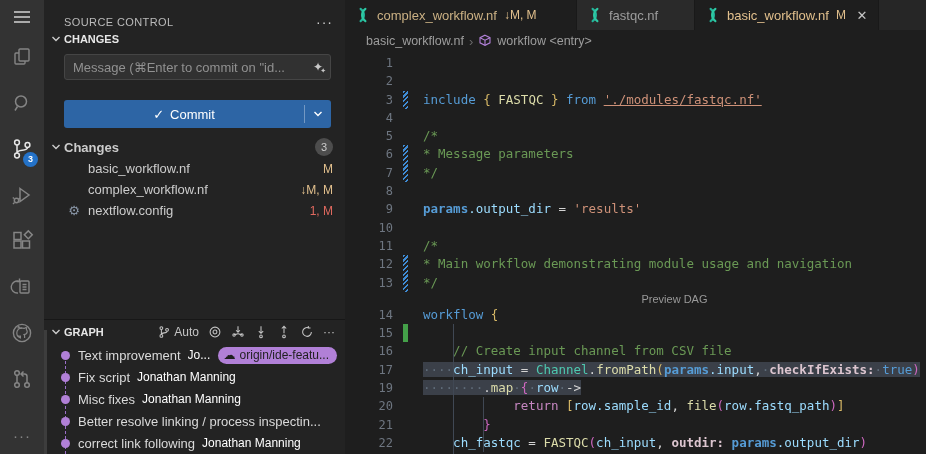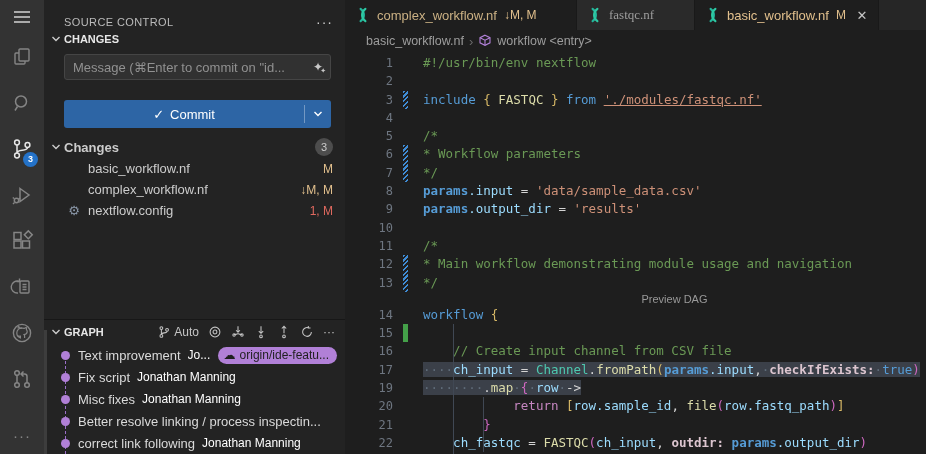--- a/index.html
+++ b/index.html
@@ -354,21 +354,21 @@
   <div class="editor">
     <div class="tabbar" id="tab-bar">
         <div class="tab" style="width: 232px;">
           <span class="ticon"><svg viewBox="0 0 16 16" fill="none" stroke-linecap="round">
               <path d="M5.6 1.8C10 5 10 11 5.6 14.2" stroke="#23b49a" stroke-width="2.2"></path>
               <path d="M10.4 1.8C6 5 6 11 10.4 14.2" stroke="#2ec9a4" stroke-width="2.2"></path>
             </svg></span>
           <span style="color:#cbb184">complex_workflow.nf</span>
           <span class="tdec">↓M, M</span>
         </div>
-        <div class="tab alt" style="width: 118px; font-family: Liberation Serif, serif;">
+        <div class="tab alt" style="width: 118px;">
           <span class="ticon"><svg viewBox="0 0 16 16" fill="none" stroke-linecap="round">
               <path d="M5.6 1.8C10 5 10 11 5.6 14.2" stroke="#23b49a" stroke-width="2.2"></path>
               <path d="M10.4 1.8C6 5 6 11 10.4 14.2" stroke="#2ec9a4" stroke-width="2.2"></path>
             </svg></span>
           <span style="color:#9d9d9d">fastqc.nf</span>
         </div>
         <div class="tab active" style="width: 184px;">
           <span class="ticon"><svg viewBox="0 0 16 16" fill="none" stroke-linecap="round">
               <path d="M5.6 1.8C10 5 10 11 5.6 14.2" stroke="#23b49a" stroke-width="2.2"></path>
               <path d="M10.4 1.8C6 5 6 11 10.4 14.2" stroke="#2ec9a4" stroke-width="2.2"></path>
@@ -384,28 +384,28 @@
       <span>basic_workflow.nf</span>
       <span class="bc-sep">›</span>
       <svg viewBox="0 0 14 14" fill="none" stroke="#b180d7" stroke-width="1.1">
           <path d="M7 1.2 12 3.7v5.1L7 11.3 2 8.8V3.7z"></path>
           <path d="M2 3.7 7 6.2l5-2.5M7 6.2v5.1"></path>
         </svg>
       <span>workflow &lt;entry&gt;</span>
     </div>
 
     <div class="code" id="code-area">
-        <div class="code-line"><span class="ln">1</span><span class="content"><span class="t-cm">#!/usr/bin/env nextflow</span></span></div>
+        <div class="code-line"><span class="ln">1</span></div>
         <div class="code-line"><span class="ln">2</span><span class="content"></span></div>
         <div class="code-line"><span class="ln">3</span><span class="gmark mod"></span><span class="content"><span class="t-kw">include</span><span class="t-pl"> </span><span class="t-b1">{</span><span class="t-pl"> </span><span class="t-fn">FASTQC</span><span class="t-pl"> </span><span class="t-b1">}</span><span class="t-pl"> </span><span class="t-kw">from</span><span class="t-pl"> </span><span class="t-link">'./modules/fastqc.nf'</span></span></div>
         <div class="code-line"><span class="ln">4</span><span class="content"></span></div>
         <div class="code-line"><span class="ln">5</span><span class="content"><span class="t-cm">/*</span></span></div>
-        <div class="code-line"><span class="ln">6</span><span class="gmark mod"></span><span class="content"><span class="t-cm">* Workflow parameters</span></span></div>
+        <div class="code-line"><span class="ln">6</span><span class="gmark mod"></span><span class="content"><span class="t-cm">* Message parameters</span></span></div>
         <div class="code-line"><span class="ln">7</span><span class="gmark mod"></span><span class="content"><span class="t-cm">*/</span></span></div>
-        <div class="code-line"><span class="ln">8</span><span class="content"><span class="t-kwb">params</span><span class="t-var">.input</span><span class="t-pl"> = </span><span class="t-str">'data/sample_data.csv'</span></span></div>
+        <div class="code-line"><span class="ln">8</span></div>
         <div class="code-line"><span class="ln">9</span><span class="content"><span class="t-kwb">params</span><span class="t-var">.output_dir</span><span class="t-pl"> = </span><span class="t-str">'results'</span></span></div>
         <div class="code-line"><span class="ln">10</span><span class="content"></span></div>
         <div class="code-line"><span class="ln">11</span><span class="content"><span class="t-cm">/*</span></span></div>
         <div class="code-line"><span class="ln">12</span><span class="gmark mod"></span><span class="content"><span class="t-cm">* Main workflow demonstrating module usage and navigation</span></span></div>
         <div class="code-line"><span class="ln">13</span><span class="gmark mod"></span><span class="content"><span class="t-cm">*/</span></span></div>
         <div class="codelens">Preview DAG</div>
         <div class="code-line"><span class="ln">14</span><span class="content"><span class="t-kw">workflow</span><span class="t-pl"> </span><span class="t-b1">{</span></span></div>
         <div class="code-line"><span class="ln">15</span><span class="gmark add"></span><span class="content"></span></div>
         <div class="code-line"><span class="ln">16</span><span class="content"><span class="t-pl">    </span><span class="t-cm">// Create input channel from CSV file</span></span></div>
         <div class="code-line"><span class="ln">17</span><span class="content"><span class="sel"><span class="t-ws">····</span><span class="t-var">ch_input</span><span class="t-pl"> = </span><span class="t-type">Channel</span><span class="t-pl">.</span><span class="t-fn">fromPath</span><span class="t-b1">(</span><span class="t-kwb">params</span><span class="t-var">.input</span><span class="t-pl">,</span><span class="t-ws">·</span><span class="t-arg">checkIfExists:</span><span class="t-ws">·</span><span class="t-kw">true</span><span class="t-b2">)</span></span></span></div>

